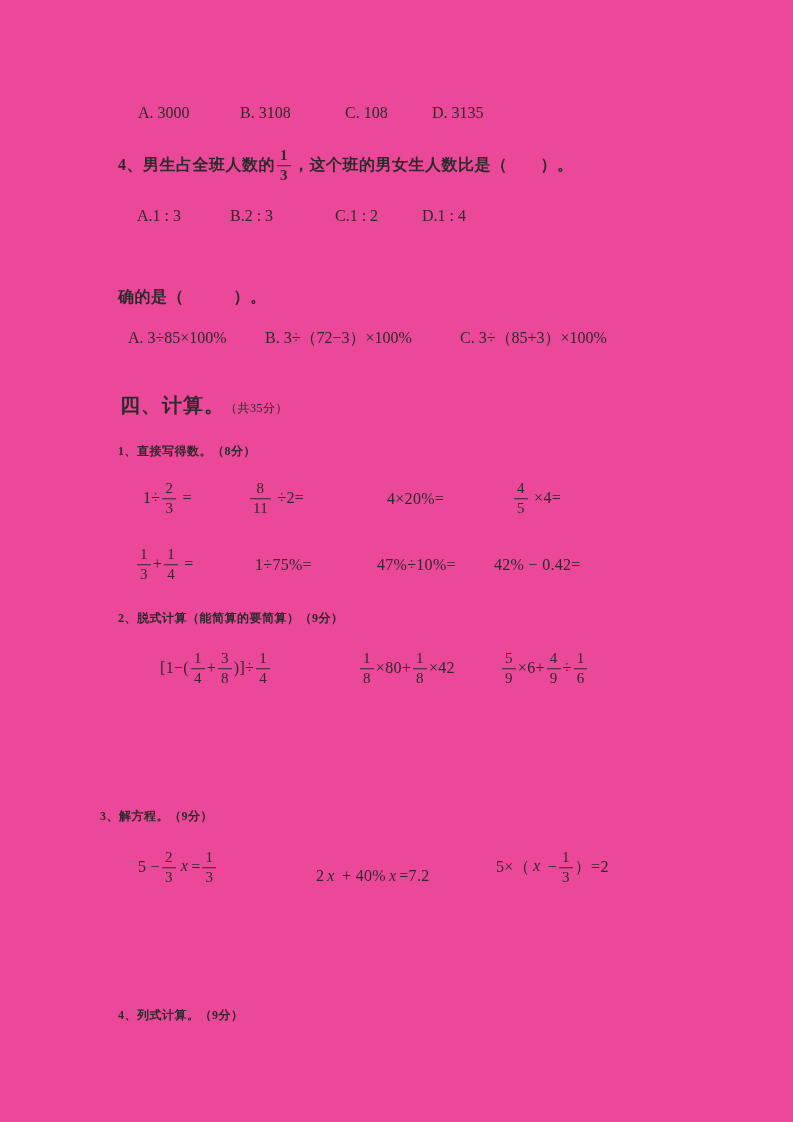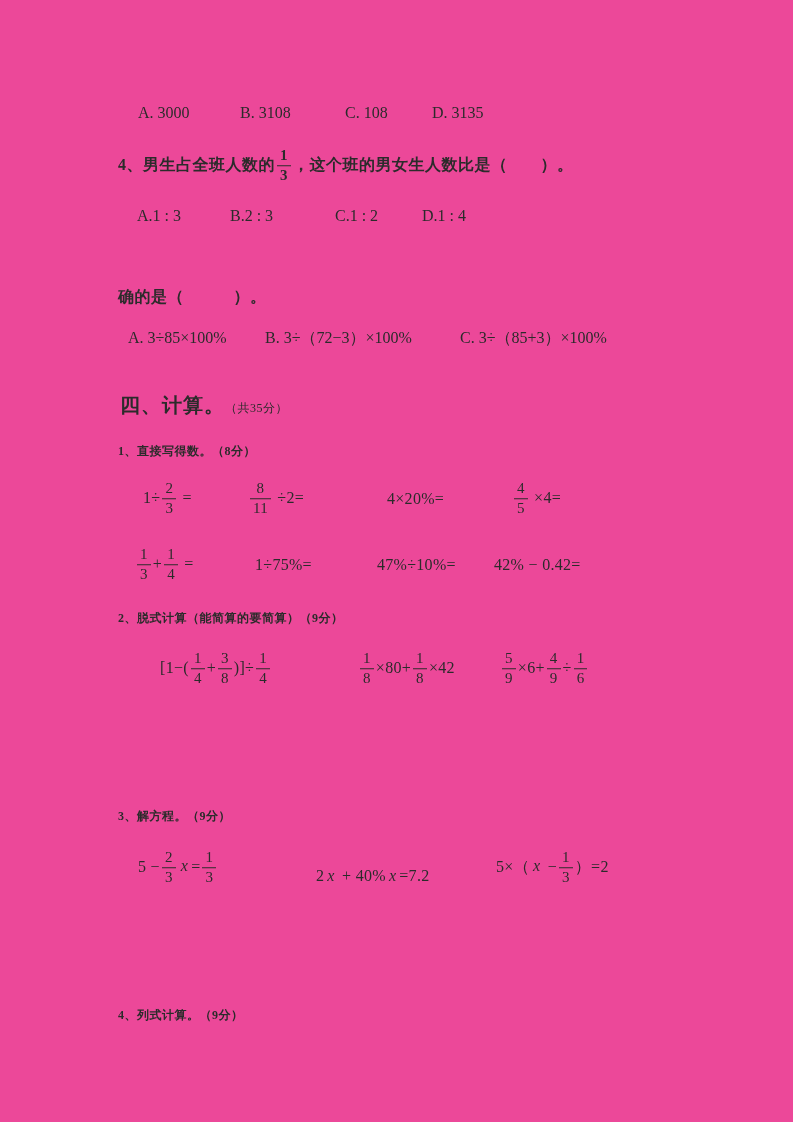--- a/index.html
+++ b/index.html
@@ -68,21 +68,21 @@
   <span class="abs math" style="top:565px;left:494px">42% − 0.42=</span>
 
   <span class="abs label" style="top:618px;left:118px">2、脱式计算（能简算的要简算）（9分）</span>
 
   <span class="abs math" style="top:669px;left:160px"><span>[1−(</span><span class="frac"><span class="num">1</span><span class="den">4</span></span><span>+</span><span class="frac"><span class="num">3</span><span class="den">8</span></span><span>)]÷</span><span class="frac"><span class="num">1</span><span class="den">4</span></span></span>
 
   <span class="abs math" style="top:669px;left:358px"><span class="frac"><span class="num">1</span><span class="den">8</span></span><span>×80+</span><span class="frac"><span class="num">1</span><span class="den">8</span></span><span>×42</span></span>
 
   <span class="abs math" style="top:669px;left:500px"><span class="frac"><span class="num">5</span><span class="den">9</span></span><span>×6+</span><span class="frac"><span class="num">4</span><span class="den">9</span></span><span>÷</span><span class="frac"><span class="num">1</span><span class="den">6</span></span></span>
 
-  <span class="abs label" style="top:816px;left:118px">3、解方程。（9分）</span>
+  <span class="abs label" style="top:816px;left:100px">3、解方程。（9分）</span>
 
   <span class="abs math" style="top:868px;left:138px"><span>5 −</span><span class="frac"><span class="num">2</span><span class="den">3</span></span><span class="var">x</span><span>=</span><span class="frac"><span class="num">1</span><span class="den">3</span></span></span>
 
   <span class="abs math" style="top:876px;left:316px"><span>2</span><span class="var">x</span><span> + 40%</span><span class="var">x</span><span>=7.2</span></span>
 
   <span class="abs math" style="top:868px;left:496px"><span>5×（</span><span class="var">x</span><span> −</span><span class="frac"><span class="num">1</span><span class="den">3</span></span><span>）=2</span></span>
 
   <span class="abs label" style="top:1015px;left:118px">4、列式计算。（9分）</span>
 
 </div>

